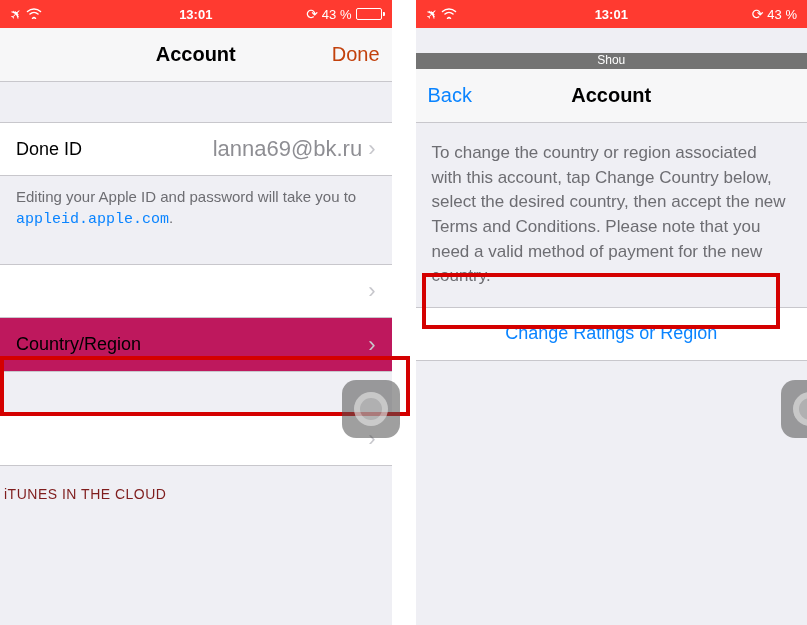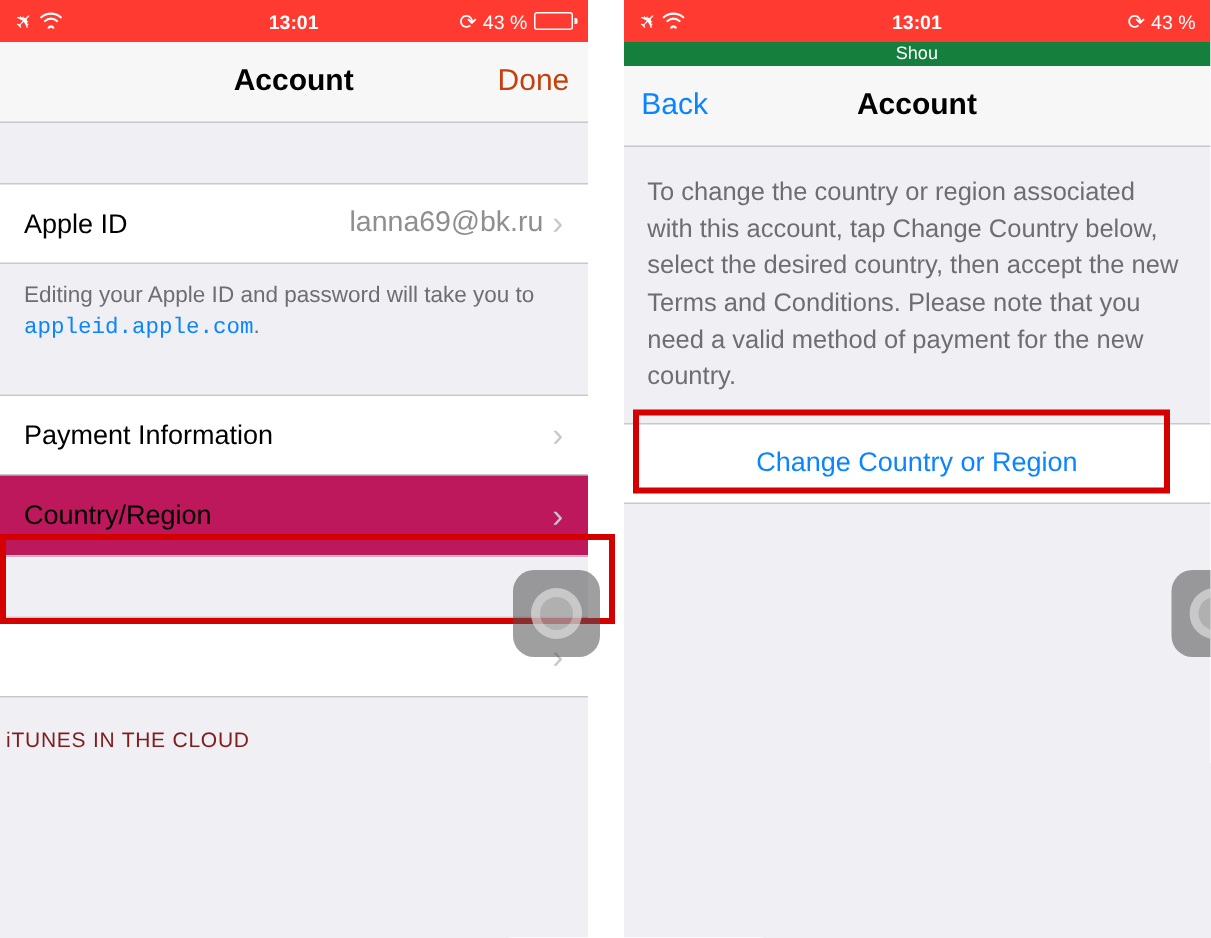--- a/index.html
+++ b/index.html
@@ -28,21 +28,21 @@
       align-items: center;
       padding: 0 10px;
       font-size: 13px;
       font-weight: 500;
       position: relative;
     }
     .status-left { display: flex; align-items: center; gap: 4px; }
     .status-center { position: absolute; left: 50%; transform: translateX(-50%); font-weight: 600; }
     .status-right { margin-left: auto; display: flex; align-items: center; gap: 4px; }
     .subtitle-bar {
-      height: 16px; background: #15803d; color: #fff; text-align: center; font-size: 12px;
+      height: 16px; background: #737373; color: #fff; text-align: center; font-size: 12px; margin-top: 25px;
     }
     .nav-bar {
       height: 54px;
       background: #f7f7f8;
       border-bottom: 1px solid #c8c7cc;
       display: flex;
       align-items: center;
       justify-content: center;
       position: relative;
     }
@@ -57,21 +57,21 @@
       border-bottom: 1px solid #c8c7cc;
       height: 54px;
       display: flex;
       align-items: center;
       padding: 0 16px;
       font-size: 18px;
       color: #000;
       position: relative;
     }
     .cell + .cell { border-top: none; }
-    .cell .value { margin-left: auto; color: #8e8e93; font-size: 19px; }
+    .cell .value { margin-left: auto; color: #8e8e93; font-size: 22px; }
     .cell .chevron { color: #c7c7cc; margin-left: 6px; font-size: 22px; line-height: 1; }
     .cell.highlighted { background: #be185d; }
     .footer-text {
       padding: 10px 16px 16px;
       color: #6d6d72;
       font-size: 15px;
       line-height: 1.4;
     }
     .footer-text .link { color: #0a84ff; font-family: Liberation Mono, monospace; }
     .section-header {
@@ -152,33 +152,32 @@
   </div>
 
   <div class="nav-bar">
     <span class="nav-title">Account</span>
     <span class="nav-right">Done</span>
   </div>
 
   <div class="spacer"></div>
 
   <div class="cell">
-    <span>Apple ID</span>
+    <span>Done ID</span>
     <span class="value">lanna69@bk.ru</span>
     <span class="chevron">›</span>
   </div>
 
   <div class="footer-text">
     <span>Editing your Apple ID and password will take you to </span><span class="link">appleid.apple.com</span><span>.</span>
   </div>
 
   <div class="spacer-sm"></div>
 
   <div class="cell">
-    <span>Payment Information</span>
     <span class="chevron" style="margin-left:auto">›</span>
   </div>
   <div class="cell highlighted">
     <span>Country/Region</span>
     <span class="chevron" style="margin-left:auto">›</span>
   </div>
 
   <div class="spacer"></div>
 
   <div class="cell">
@@ -210,18 +209,18 @@
   <div class="subtitle-bar">Shou</div>
 
   <div class="nav-bar">
     <span class="nav-left">Back</span>
     <span class="nav-title">Account</span>
   </div>
 
   <div class="desc-text">To change the country or region associated with this account, tap Change Country below, select the desired country, then accept the new Terms and Conditions. Please note that you need a valid method of payment for the new country.</div>
 
   <div class="centered-cell">
-    <span>Change Country or Region</span>
+    <span>Change Ratings or Region</span>
   </div>
 
   <div class="red-box" style="left:6px; top:273px; width:358px; height:56px;"></div>
   <div class="assistive" style="right:-32px; top:380px;"></div>
 </div>
 
 </body></html>

